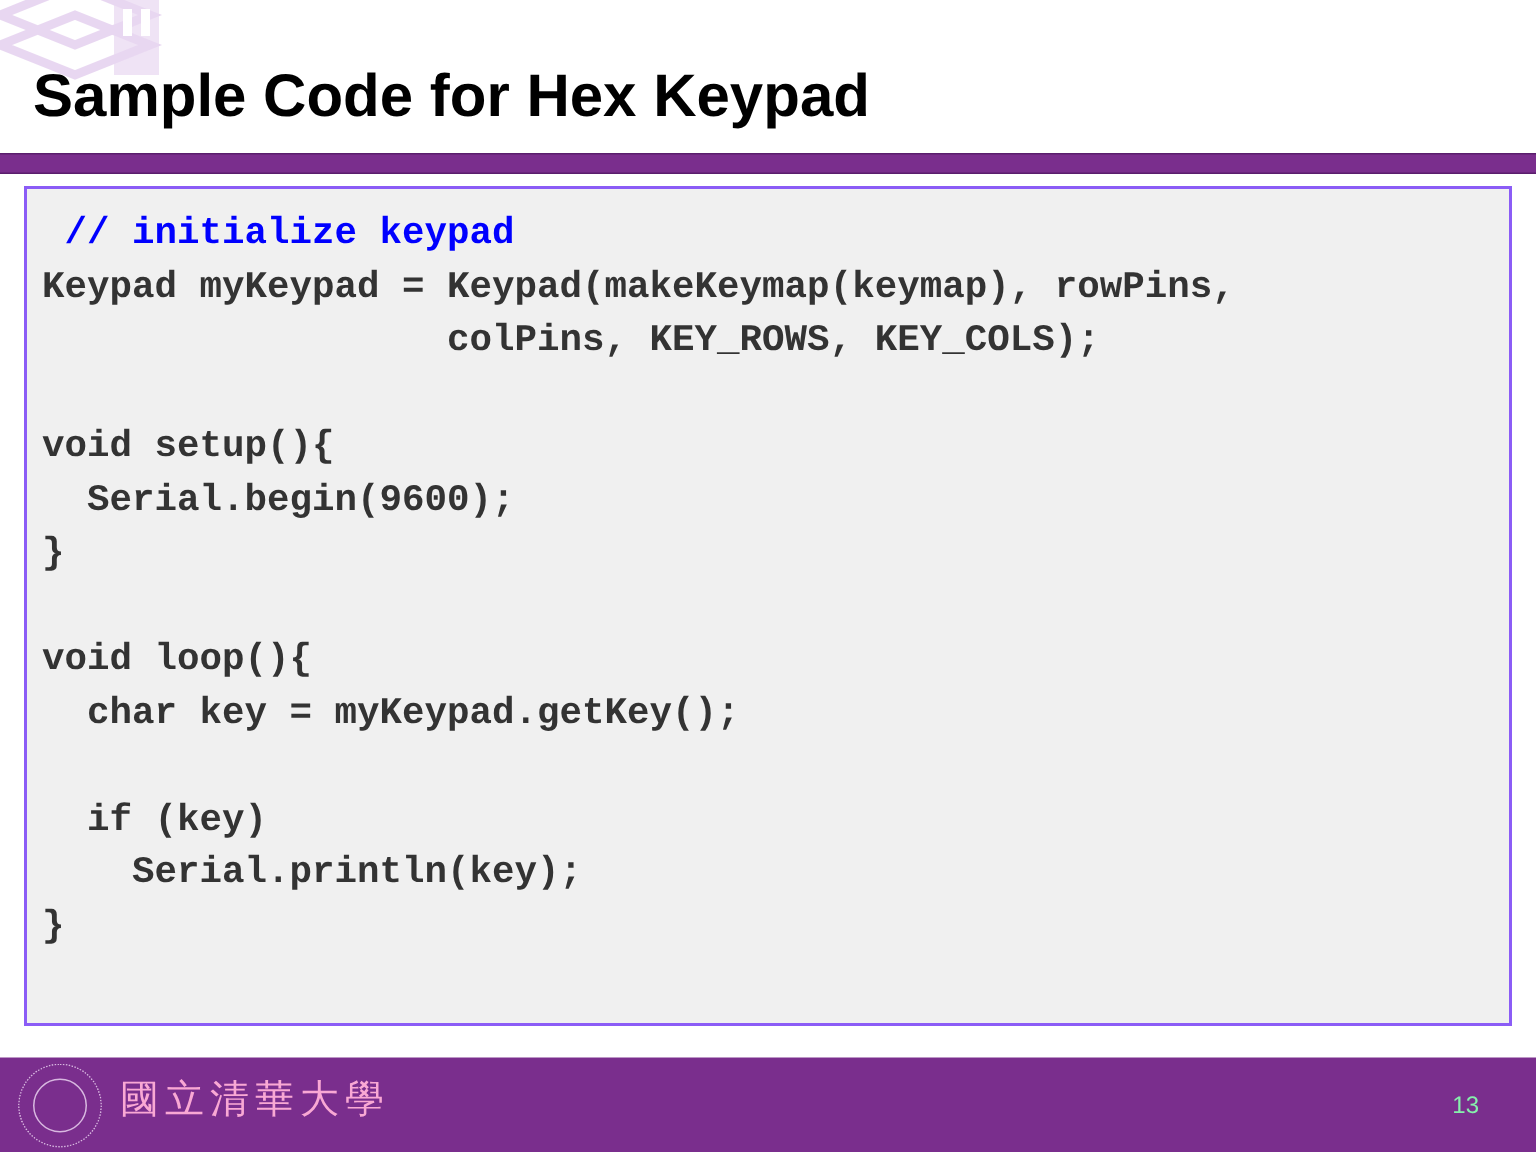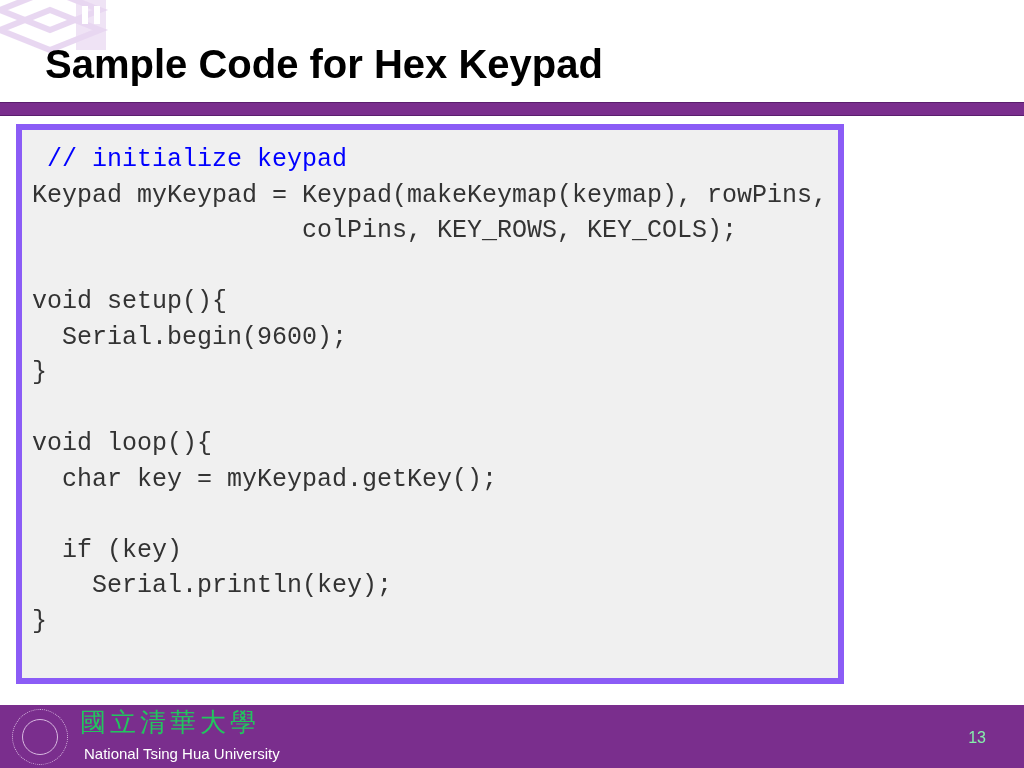--- a/index.html
+++ b/index.html
@@ -15,47 +15,47 @@
     position: absolute;
     top: -20px;
     left: -10px;
     width: 200px;
     height: 90px;
     opacity: 0.35;
   }
   .slide-title {
     position: absolute;
     top: 42px;
-    left: 45px;
+    left: 22px;
     font-size: 40px;
     font-weight: bold;
     color: #000000;
   }
   .purple-bar {
     position: absolute;
     top: 102px;
     left: 0;
     width: 1024px;
     height: 14px;
     background: #7a2e8d;
     border-top: 1px solid #5a1e6d;
     border-bottom: 1px solid #5a1e6d;
   }
   .code-box {
     position: absolute;
     top: 124px;
     left: 16px;
-    width: 828px;
+    width: 992px;
     height: 560px;
     background: #f0f0f0;
-    border: 6px solid #8b5cf6;
+    border: 2px solid #8b5cf6;
     padding: 12px 10px;
     font-family: "Courier New", monospace;
     font-size: 25px;
-    font-weight: normal;
+    font-weight: bold;
     color: #333333;
     line-height: 1.42;
     white-space: pre;
   }
   .comment { color: #0000ff; }
   .footer {
     position: absolute;
     bottom: 0;
     left: 0;
     width: 1024px;
@@ -77,22 +77,22 @@
   }
   .footer-logo-inner {
     width: 36px;
     height: 36px;
     border: 1px solid #d8b8e0;
     border-radius: 50%;
   }
   .footer-text-cn {
     position: absolute;
     left: 80px;
-    top: 0;
-    color: #22c55e;
+    top: 10px;
+    color: #f9a8d4;
     font-size: 26px;
     font-family: "KaiTi", "STKaiti", serif;
     letter-spacing: 4px;
   }
   .footer-text-en {
     position: absolute;
     left: 84px;
     top: 40px;
     color: #ffffff;
     font-size: 15px;
@@ -137,15 +137,14 @@
 <span></span>
 <span>  if (key)</span>
 <span>    Serial.println(key);</span>
 <span>}</span></div>
 
 <div class="footer">
   <div class="footer-logo">
     <div class="footer-logo-inner"></div>
   </div>
   <div class="footer-text-cn">國立清華大學</div>
-  <div class="footer-text-en">National Tsing Hua University</div>
   <div class="page-num">13</div>
 </div>
 
 </body></html>

